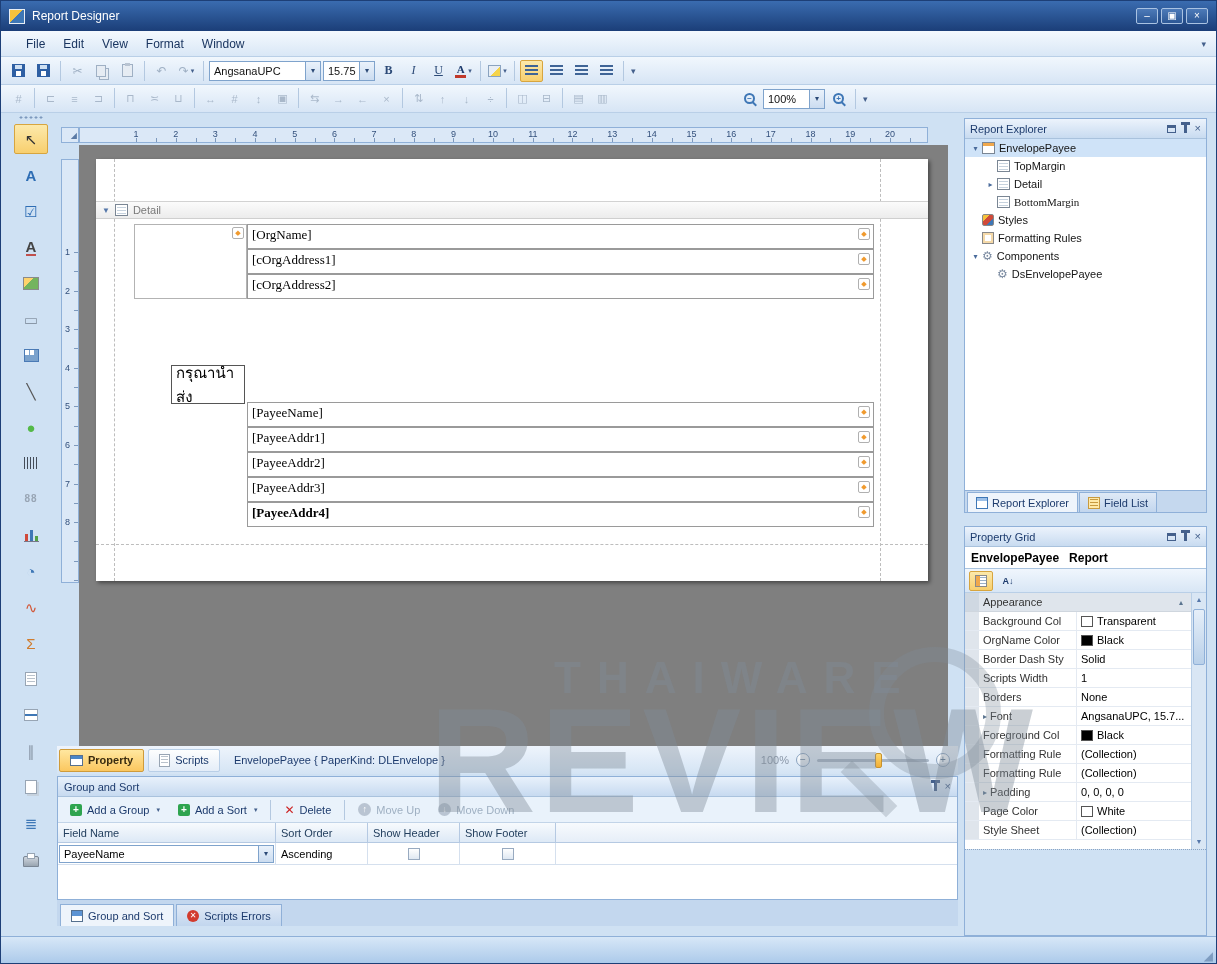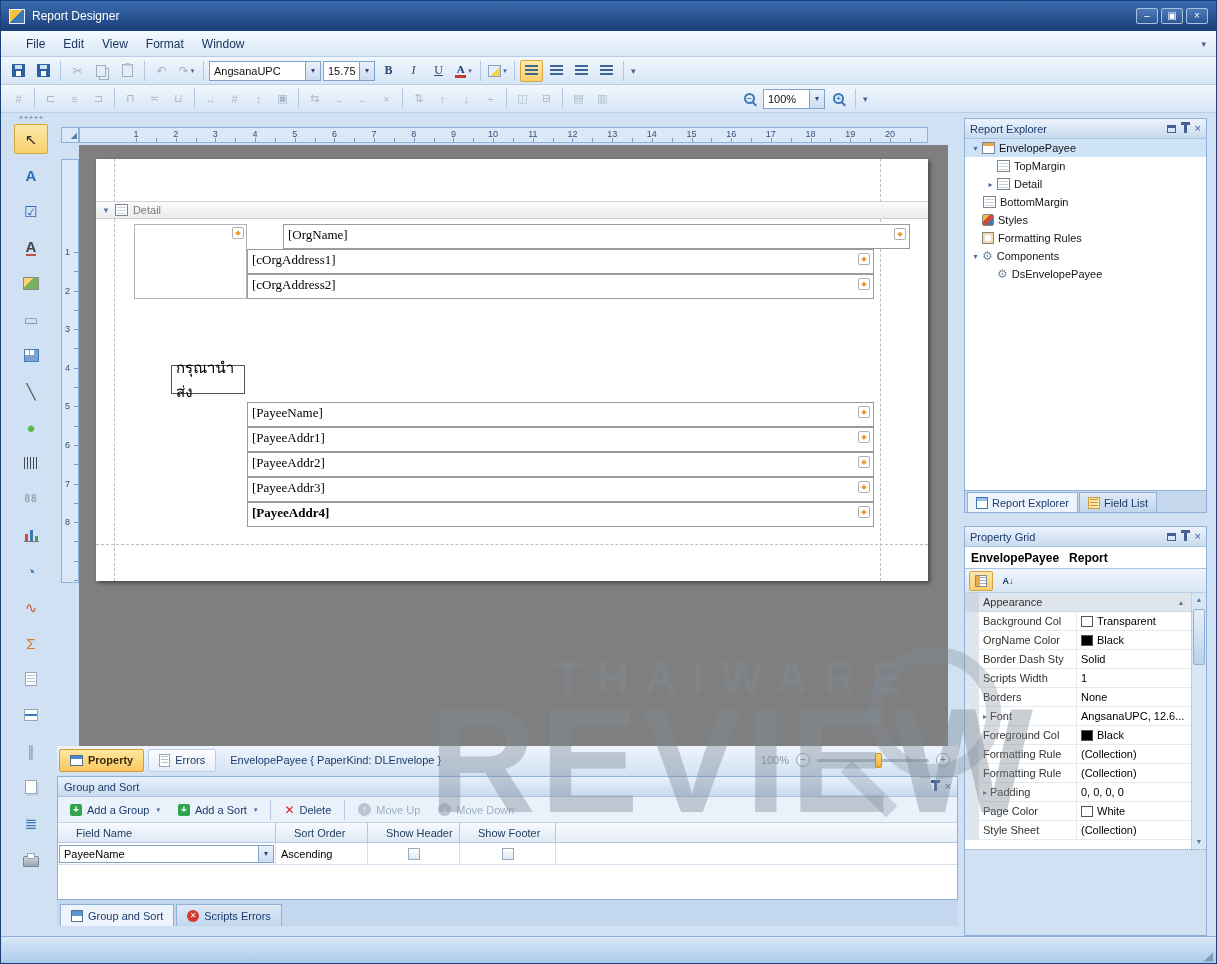--- a/index.html
+++ b/index.html
@@ -73,21 +73,21 @@
 .page{position:absolute;left:17px;top:14px;width:832px;height:422px;background:#fff;box-shadow:2px 2px 4px rgba(0,0,0,.45)}
 .mv{position:absolute;top:0;bottom:0;border-left:1px dashed #bdbdbd}
 .mh{position:absolute;left:0;right:0;border-top:1px dashed #bdbdbd}
 .band-strip{position:absolute;left:0;right:0;top:42px;height:18px;background:linear-gradient(#fbfbfb,#ececec);border-top:1px solid #d2d2d2;border-bottom:1px solid #cfcfcf;display:flex;align-items:center;padding-left:6px;gap:5px;color:#7a7a7a;font-size:11px}
 .band-exp{font-size:8px;color:#5577aa}
 .ic-band{width:13px;height:12px;background:#fff;border:1px solid #7a8694;background-image:repeating-linear-gradient(#c6d2de 0 1px,transparent 1px 3px);background-size:9px 7px;background-position:center;background-repeat:no-repeat}
 .grid-dots{position:absolute;left:19px;top:61px;width:765px;height:324px;background-image:radial-gradient(#c4c4c4 .6px,transparent .7px);background-size:8px 8px}
 .pic-cell{position:absolute;left:38px;top:65px;width:113px;height:75px;border:1px solid #b3b3b3;background:#fff}
 .field{position:absolute;left:151px;width:627px;height:25px;border:1px solid #9a9a9a;background:#fff;font-family:"Liberation Serif","DejaVu Serif",serif;font-size:13px;color:#000;padding:2px 16px 0 4px;white-space:nowrap;overflow:hidden}
 .smart-tag{position:absolute;right:3px;top:3px;width:12px;height:12px;background:#fff;border:1px solid #b0b0b0;border-radius:2px;font-size:7px;line-height:10px;text-align:center;color:#f09a2e}
-.thai-label{position:absolute;left:75px;top:206px;width:74px;height:29px;border:1px solid #555;background:#fff;font-family:"Liberation Serif","DejaVu Serif",serif;font-size:15px;display:flex;align-items:center;padding-left:4px;color:#000}
+.thai-label{position:absolute;left:75px;top:206px;width:74px;height:39px;border:1px solid #555;background:#fff;font-family:"Liberation Serif","DejaVu Serif",serif;font-size:15px;display:flex;align-items:center;padding-left:4px;color:#000}
 
 
 .panel{position:absolute;left:963px;width:243px;border:1px solid #8fb0d8;background:#fff;display:flex;flex-direction:column}
 .re-panel{top:117px;height:395px}
 .pg-panel{top:525px;height:410px;background:#cfe1f3}
 .phead{height:20px;background:linear-gradient(#ecf3fc,#c8dbf0);border-bottom:1px solid #a9c2dd;display:flex;align-items:center;padding:0 5px;font-size:11px;color:#1d3b6d;flex:none}
 .phead .ptitle{flex:1}
 .pbtns{display:flex;gap:5px;align-items:center}
 .ic-max{width:9px;height:8px;border:1px solid #44608c;box-shadow:inset 0 2px 0 #44608c}
 .ic-pin{width:3px;height:8px;background:#44608c;position:relative;margin:0 3px}
@@ -150,21 +150,21 @@
 .gs{position:absolute;left:56px;top:775px;width:901px;height:124px;border:1px solid #8fb0d8;display:flex;flex-direction:column;background:#fff;z-index:3}
 .gshead{height:20px;background:linear-gradient(#e8f1fb,#c7daf0);border-bottom:1px solid #a9c2dd;display:flex;align-items:center;padding:0 6px;font-size:11px;color:#1d3b6d;flex:none}
 .gshead .ptitle{flex:1}
 .gstools{height:26px;background:#e9f2fb;border-bottom:1px solid #c2d4e8;display:flex;align-items:center;padding-left:4px;gap:2px;flex:none}
 .gsbtn{display:flex;align-items:center;gap:5px;padding:2px 8px;font-size:11px;color:#1d3b6d}
 .gsbtn.disabled{color:#9fb0c2}
 .ic-add{width:12px;height:12px;border-radius:2px;background:#2ea44f;color:#fff;font-size:10px;line-height:12px;text-align:center;font-weight:bold}
 .ic-del{color:#cc2222;font-weight:bold;font-size:12px;line-height:12px}
 .ic-circ{width:13px;height:13px;border-radius:50%;background:#b9c4d2;color:#fff;font-size:9px;line-height:13px;text-align:center}
 .gs-hdr{height:20px;display:flex;flex:none;background:linear-gradient(#f7fafd,#dde9f6);border-bottom:1px solid #b5c9e2;font-size:11px;color:#24405f}
-.gs-hcell{border-right:1px solid #b5c9e2;display:flex;align-items:center;padding-left:18px;flex:none}
+.gs-hcell{border-right:1px solid #b5c9e2;display:flex;align-items:center;padding-left:5px;flex:none}
 .gs-hfill{flex:1;background:linear-gradient(#f7fafd,#e6eef8)}
 .gs-row{height:22px;display:flex;flex:none;background:#fff;border-bottom:1px solid #d5e0ee;font-size:11px}
 .gs-cell{border-right:1px solid #d5e0ee;display:flex;align-items:center;padding-left:5px;flex:none}
 .gs-cell.center{justify-content:center;padding-left:0}
 .gs-combo{flex:1;height:18px;margin:0 1px;display:flex;align-items:center;background:#fff;border:1px solid #7fa3cc;font-size:11px}
 .gs-combo .cval{flex:1;padding-left:4px}
 .cb{width:12px;height:12px;border:1px solid #98aac0;background:linear-gradient(#fefefe,#dfe8f2)}
 .gs-empty{flex:1;background:#fff}
 .gtabs{position:absolute;left:56px;top:899px;width:901px;height:26px;background:#c3d7ee;display:flex;align-items:flex-end;gap:2px;padding:0 3px;z-index:3}
 .gtab{display:flex;align-items:center;gap:5px;height:22px;padding:0 10px;font-size:11px;color:#1d3b6d;border:1px solid #8fb0d8;border-bottom:none;background:linear-gradient(#dfe9f6,#c2d6ee)}
@@ -474,21 +474,21 @@
         <div class="band-strip">
           <span class="band-exp">▼</span>
           <span class="ic-band"></span>
           <span>Detail</span>
         </div>
         <div class="grid-dots"></div>
         <div class="pic-cell">
           <span class="smart-tag" style="right:2px;top:2px">◆</span>
         </div>
         <div id="org-fields">
-            <div class="field" style="top: 65px; margin-left: 36px;">[OrgName]<span class="smart-tag">◆</span></div>
+            <div class="field" style="top: 65px;">[OrgName]<span class="smart-tag">◆</span></div>
             <div class="field" style="top: 90px;">[cOrgAddress1]<span class="smart-tag">◆</span></div>
             <div class="field" style="top: 115px;">[cOrgAddress2]<span class="smart-tag">◆</span></div>
           </div>
         <div class="thai-label">กรุณานำส่ง</div>
         <div id="payee-fields">
             <div class="field" style="top: 243px;">[PayeeName]<span class="smart-tag">◆</span></div>
             <div class="field" style="top: 268px;">[PayeeAddr1]<span class="smart-tag">◆</span></div>
             <div class="field" style="top: 293px;">[PayeeAddr2]<span class="smart-tag">◆</span></div>
             <div class="field" style="top: 318px;">[PayeeAddr3]<span class="smart-tag">◆</span></div>
             <div class="field" style="top: 343px; font-weight: bold;">[PayeeAddr4]<span class="smart-tag">◆</span></div>
@@ -515,21 +515,21 @@
         <div class="tnode" style="padding-left: 19px;">
           <span class="texp"></span>
           <span class="ticon ic-band"></span>
           <span class="tlabel">TopMargin</span>
         </div>
         <div class="tnode" style="padding-left: 19px;">
           <span class="texp">▸</span>
           <span class="ticon ic-band"></span>
           <span class="tlabel">Detail</span>
         </div>
-        <div class="tnode" style="padding-left: 5px;">
+        <div class="tnode" style="padding-left: 19px; font-family: Liberation Serif, serif;">
           <span class="texp"></span>
           <span class="ticon ic-band"></span>
           <span class="tlabel">BottomMargin</span>
         </div>
         <div class="tnode" style="padding-left: 4px;">
           <span class="texp"></span>
           <span class="ticon ic-styles"></span>
           <span class="tlabel">Styles</span>
         </div>
         <div class="tnode" style="padding-left: 4px;">
@@ -609,21 +609,21 @@
             <span class="pvalue">1</span>
           </div>
           <div class="prow">
             <span class="pgut"></span>
             <span class="plabel">Borders</span>
             <span class="pvalue">None</span>
           </div>
           <div class="prow">
             <span class="pgut"></span>
             <span class="plabel"><span class="pexp">▸</span>Font</span>
-            <span class="pvalue">AngsanaUPC, 12.6...</span>
+            <span class="pvalue">AngsanaUPC, 15.7...</span>
           </div>
           <div class="prow">
             <span class="pgut"></span>
             <span class="plabel">Foreground Col</span>
             <span class="pvalue"><span class="swatch" style="background: rgb(0, 0, 0);"></span>Black</span>
           </div>
           <div class="prow">
             <span class="pgut"></span>
             <span class="plabel">Formatting Rule</span>
             <span class="pvalue">(Collection)</span>
@@ -660,21 +660,21 @@
   </div>
 
   <div class="dtabs">
     <span id="status-tabs" style="display:flex;gap:4px">
         <span class="dtab sel">
           <span class="ic-designer"></span>
           <span>Property</span>
         </span>
         <span class="dtab">
           <span class="ic-scripts"></span>
-          <span>Errors</span>
+          <span>Scripts</span>
         </span>
       </span>
     <span class="dinfo">EnvelopePayee { PaperKind: DLEnvelope }</span>
     <span class="zoomrow">
       <span class="zlabel">100%</span>
       <span class="zcirc">−</span>
       <span class="ztrack">
           <span class="zthumb"></span>
         </span>
       <span class="zcirc">+</span>

